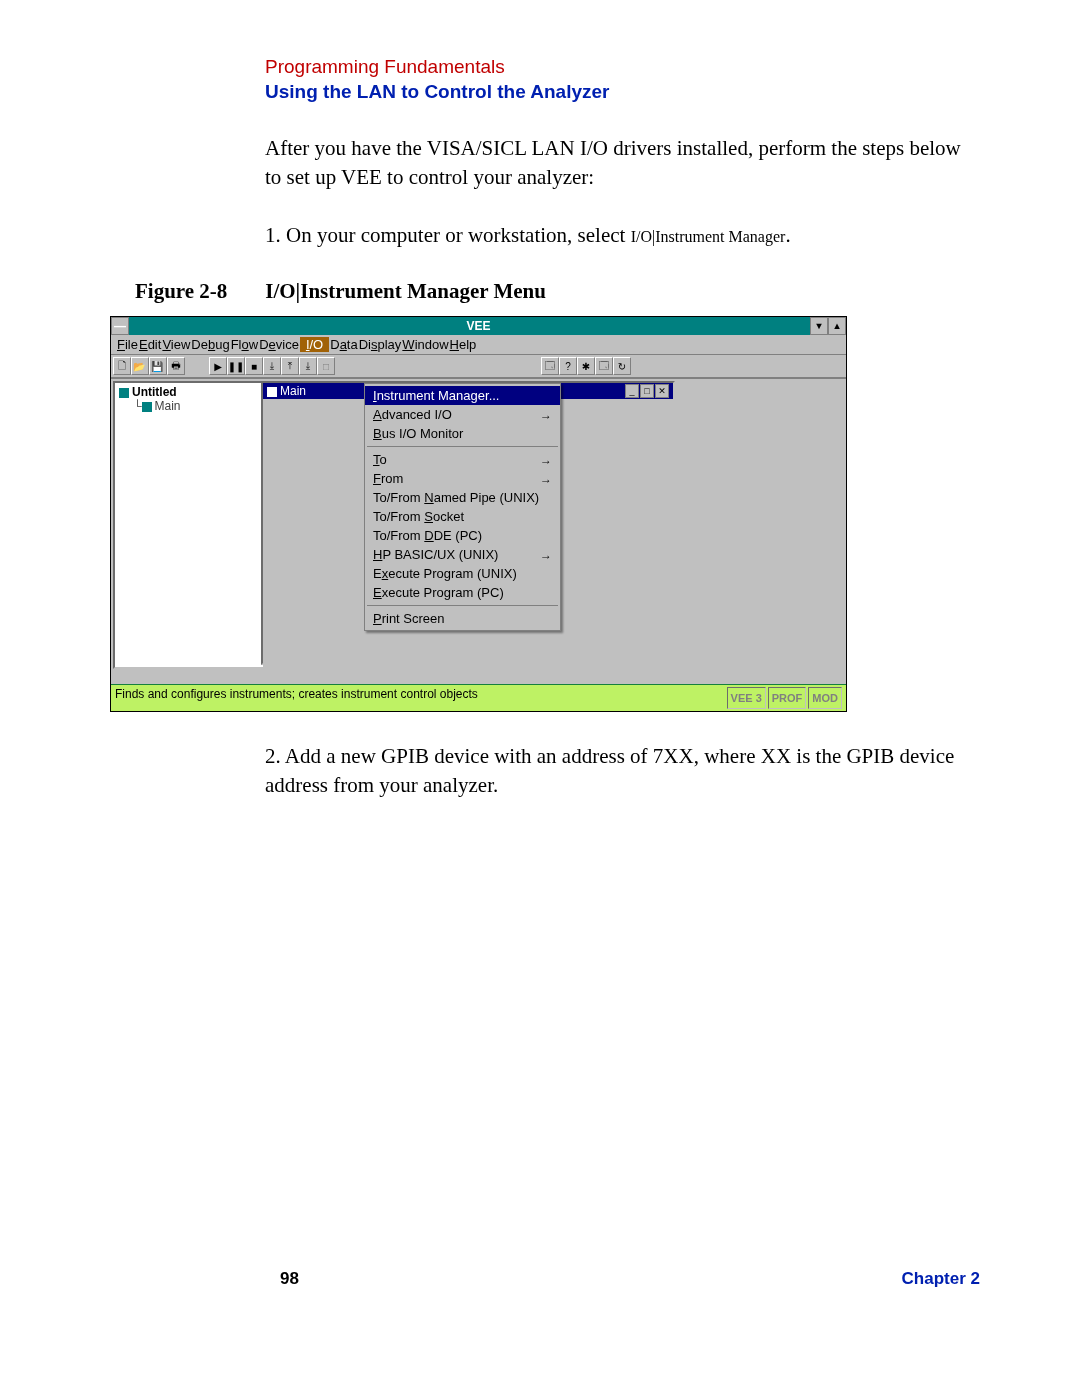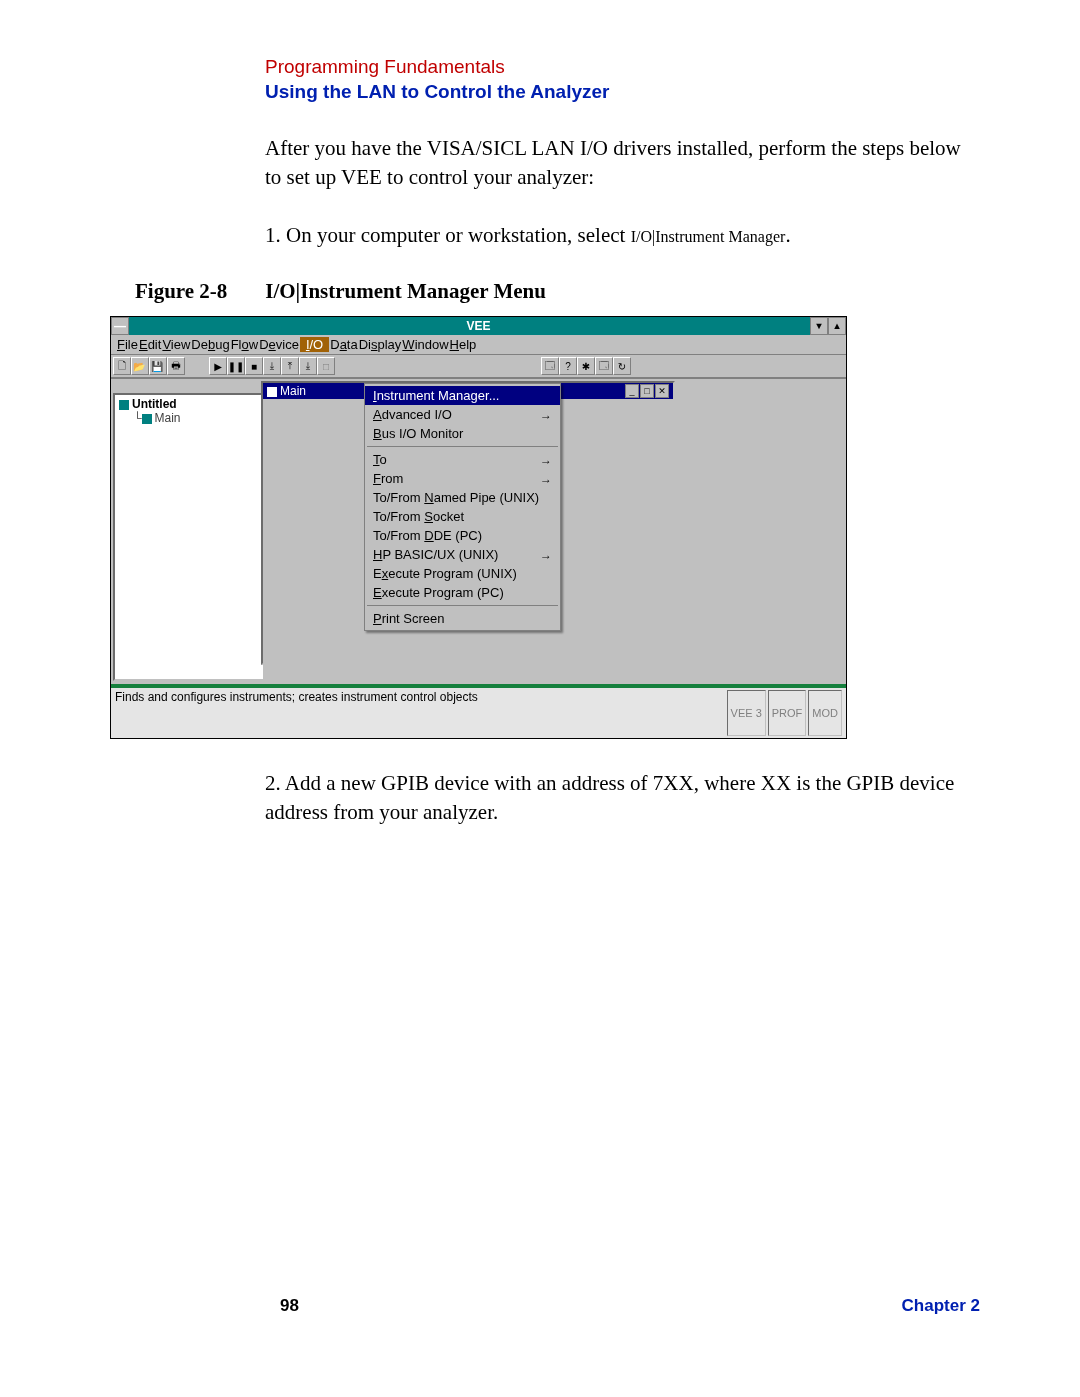--- a/index.html
+++ b/index.html
@@ -97,21 +97,21 @@
     font-size: 10px;
   }
   .tb-btn.disabled { color: #808080; }
   .workarea {
     position: relative;
     background: #c0c0c0;
     height: 305px;
     border-top: 1px solid #808080;
   }
   .tree-panel {
-    position: absolute; left: 2px; top: 14px;
+    position: absolute; left: 2px; top: 2px;
     width: 140px; height: 280px;
     background: #fff;
     border: 2px inset #c0c0c0;
     font-size: 12px;
     padding: 2px 4px;
   }
   .tree-panel .line1 { font-weight: bold; }
   .tree-panel .line2 { margin-left: 14px; color:#404040; }
   .tree-ico {
     display: inline-block; width: 10px; height: 10px; background: #008080;
@@ -150,29 +150,29 @@
     white-space: nowrap;
   }
   .dropdown .dd-item.selected {
     background: #000080; color: #fff;
   }
   .dropdown .sep {
     border-top: 1px solid #808080; margin: 3px 2px;
   }
   .dd-arrow { font-size: 12px; }
   .statusbar {
-    background: #e5e5e5;
-    border-top: 4px solid #15803d;
+    background: #bef264;
+    border-top: 1px solid #15803d;
     font-size: 12px;
     padding: 2px 4px;
     display: flex; justify-content: space-between;
   }
   .status-indicators { display:flex; gap:2px; color:#808080; font-size:11px; }
   .status-indicators span {
-    border: 1px inset #c0c0c0; padding: 16px 3px;
+    border: 1px inset #c0c0c0; padding: 4px 3px; font-weight: bold;
   }
   .footer-row {
     margin-top: 470px;
     display: flex;
     justify-content: space-between;
     font-family: Arial, Helvetica, sans-serif;
     font-weight: bold;
     font-size: 17px;
     padding: 0 10px 0 190px;
   }

